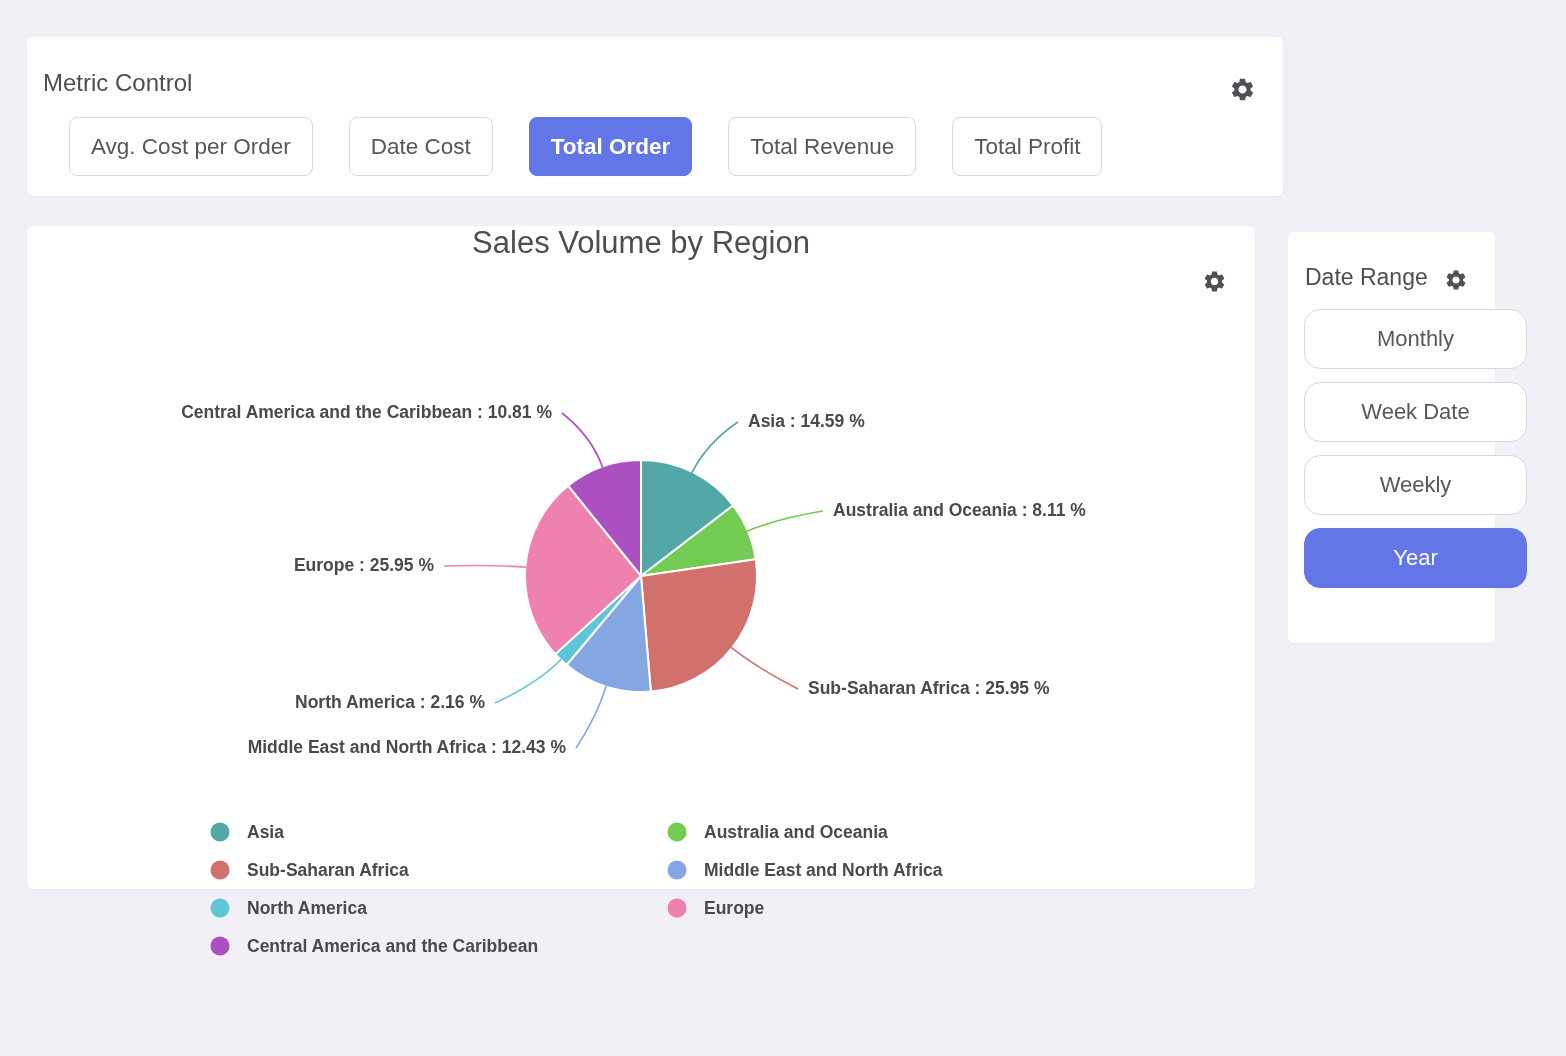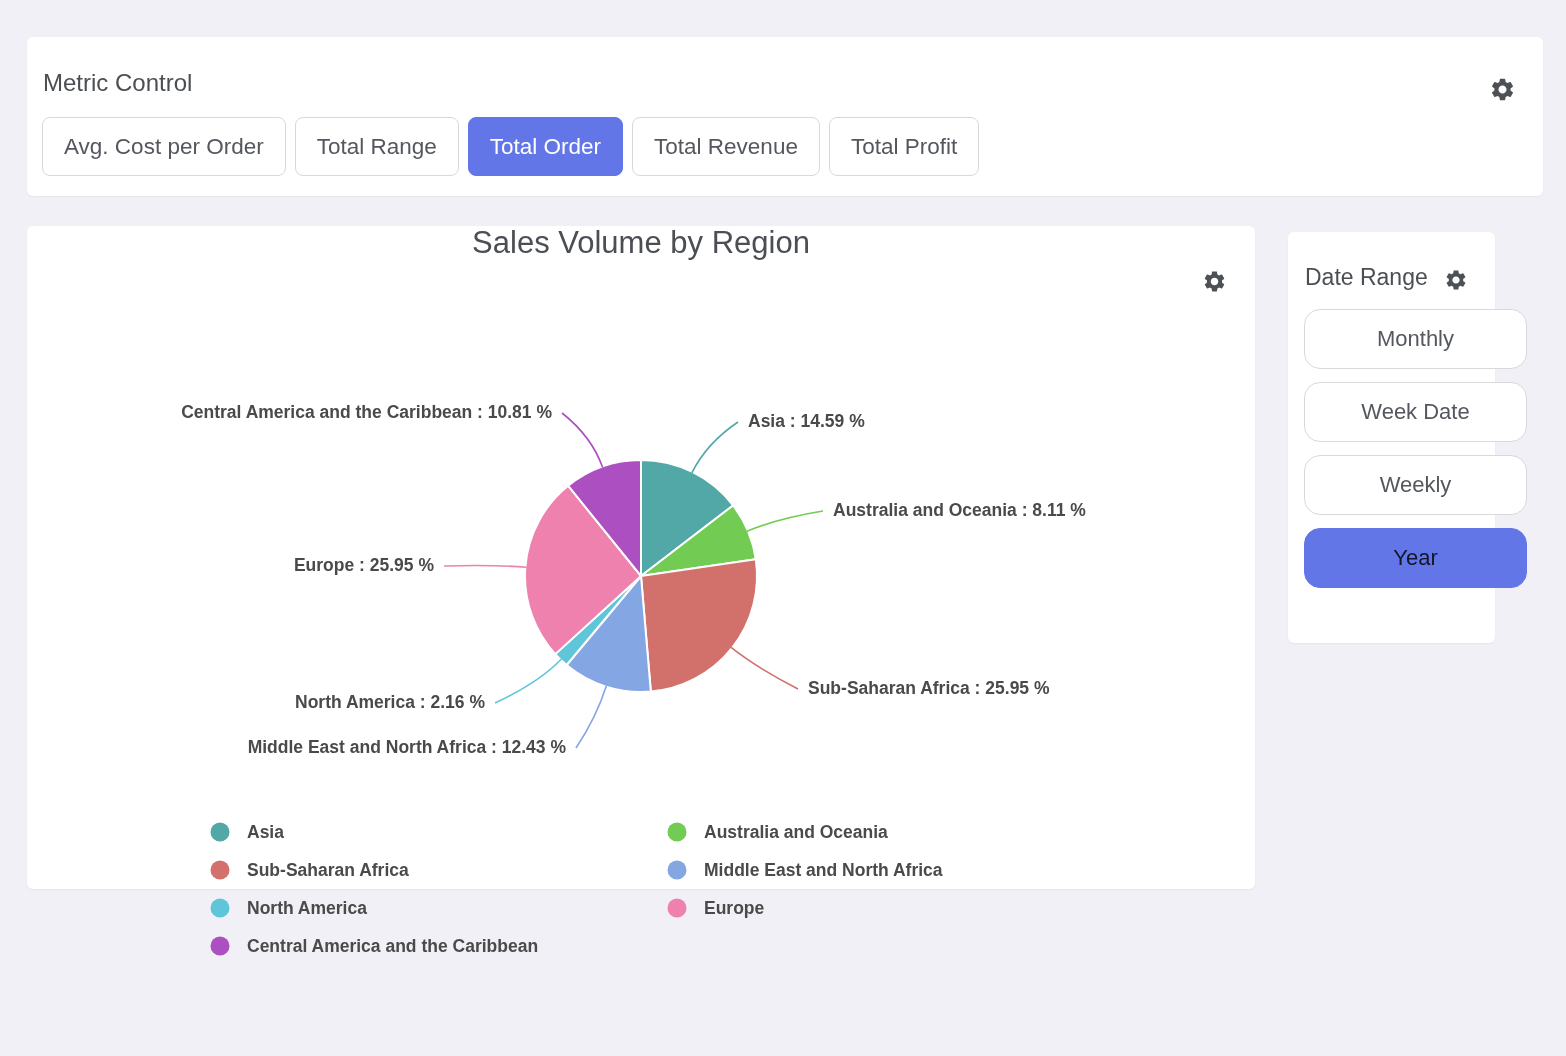--- a/index.html
+++ b/index.html
@@ -8,51 +8,51 @@
     --label-text:#4A4A4A; --icon-color:#4D5156;
   }
   *{box-sizing:border-box;}
   html,body{margin:0;padding:0;}
   body{
     width:1566px;height:1056px;position:relative;overflow:hidden;
     background:var(--page-bg);
     font-family:"Liberation Sans",sans-serif;
   }
   .card{position:absolute;background:var(--card-bg);border-radius:6px;box-shadow:0 1px 2px rgba(40,40,60,0.05);}
-  #metric-card{left:27px;top:37px;width:1516px;height:159px;}
+  #metric-card{left:27px;top:37px;width:1256px;height:159px;}
   #chart-card{left:27px;top:226px;width:1228px;height:663px;}
   #date-card{left:1288px;top:232px;width:207px;height:411px;}
 
   .panel-title{position:absolute;margin:0;font-weight:400;color:var(--title-text);}
   #metric-title{left:16px;top:33px;font-size:24px;line-height:26px;}
   #date-title{left:17px;top:33px;font-size:23px;line-height:25px;}
   #chart-title{left:0;top:48px;width:100%;text-align:center;font-size:31px;line-height:34px;margin:0;font-weight:400;color:var(--title-text);}
 
   .gear-btn{position:absolute;color:var(--icon-color);cursor:pointer;background:none;border:none;padding:0;}
   .gear-btn svg{display:block;width:100%;height:100%;fill:currentColor;}
   #metric-gear{right:27px;top:39px;width:27px;height:27px;}
   #chart-gear{right:28px;top:43px;width:25px;height:25px;}
   #date-gear{right:27px;top:36px;width:24px;height:24px;}
 
   .btn-row{position:absolute;left:15px;top:80px;display:flex;gap:9px;}
   .metric-btn{
     height:59px;display:inline-flex;align-items:center;justify-content:center;
     padding:0 21px;font-size:22.5px;font-family:inherit;
     color:var(--btn-text);background:var(--card-bg);
-    border:1px solid var(--btn-border);border-radius:8px;cursor:pointer;white-space:nowrap;
+    border:1px solid var(--btn-border);border-radius:8px;cursor:pointer;white-space:nowrap;margin-left:27px;
   }
-  .metric-btn.selected{background:var(--accent);border-color:var(--accent);color:#fff;}
+  .metric-btn.selected{background:var(--accent);border-color:var(--accent);color:#fff;font-weight:bold;}
 
   .date-buttons{position:absolute;left:16px;top:77px;width:223px;display:flex;flex-direction:column;gap:13px;}
   .date-btn{
     height:60px;display:flex;align-items:center;justify-content:center;
     font-size:22px;font-family:inherit;color:var(--btn-text);
     background:var(--card-bg);border:1px solid var(--btn-border);border-radius:16px;cursor:pointer;
   }
-  .date-btn.selected{background:var(--accent);border-color:var(--accent);color:#0f172a;}
+  .date-btn.selected{background:var(--accent);border-color:var(--accent);color:#ffffff;}
 
   #pie-svg{position:absolute;left:0;top:0;width:1228px;height:801px;}
   #pie-svg text{font-family:"Liberation Sans",sans-serif;font-weight:bold;font-size:17.5px;fill:var(--label-text);}
   #pie-svg .leader{fill:none;stroke-width:1.6;}
   #pie-svg .slice{stroke:#fff;stroke-width:2;stroke-linejoin:round;cursor:pointer;}
   #pie-svg .legend-item{cursor:pointer;}
 </style>
 </head>
 <body>
 
@@ -60,21 +60,21 @@
 
   <section class="card" id="metric-card">
     <h2 class="panel-title" id="metric-title">Metric Control</h2>
     <button class="gear-btn" id="metric-gear" title="">
       <svg viewBox="0 0 24 24">
           <path d="M19.14 12.94c.04-.3.06-.61.06-.94 0-.32-.02-.64-.07-.94l2.03-1.58c.18-.14.23-.41.12-.61l-1.92-3.32c-.12-.22-.37-.29-.59-.22l-2.39.96c-.5-.38-1.03-.7-1.62-.94l-.36-2.54c-.04-.24-.24-.41-.48-.41h-3.84c-.24 0-.43.17-.47.41l-.36 2.54c-.59.24-1.13.57-1.62.94l-2.39-.96c-.22-.08-.47 0-.59.22L2.74 8.87c-.12.21-.08.47.12.61l2.03 1.58c-.05.3-.09.63-.09.94s.02.64.07.94l-2.03 1.58c-.18.14-.23.41-.12.61l1.92 3.32c.12.22.37.29.59.22l2.39-.96c.5.38 1.03.7 1.62.94l.36 2.54c.05.24.24.41.48.41h3.84c.24 0 .44-.17.47-.41l.36-2.54c.59-.24 1.13-.56 1.62-.94l2.39.96c.22.08.47 0 .59-.22l1.92-3.32c.12-.22.07-.47-.12-.61l-2.01-1.58zM12 15.6c-1.98 0-3.6-1.62-3.6-3.6s1.62-3.6 3.6-3.6 3.6 1.62 3.6 3.6-1.62 3.6-3.6 3.6z"></path>
         </svg>
     </button>
     <div class="btn-row" id="metric-buttons">
         <button class="metric-btn">Avg. Cost per Order</button>
-        <button class="metric-btn">Total Range</button>
+        <button class="metric-btn">Date Cost</button>
         <button class="metric-btn selected">Total Order</button>
         <button class="metric-btn">Total Revenue</button>
         <button class="metric-btn">Total Profit</button>
       </div>
   </section>
 
   <section class="card" id="chart-card">
     <h1 id="chart-title">Sales Volume by Region</h1>
     <button class="gear-btn" id="chart-gear" title="">
       <svg viewBox="0 0 24 24">

